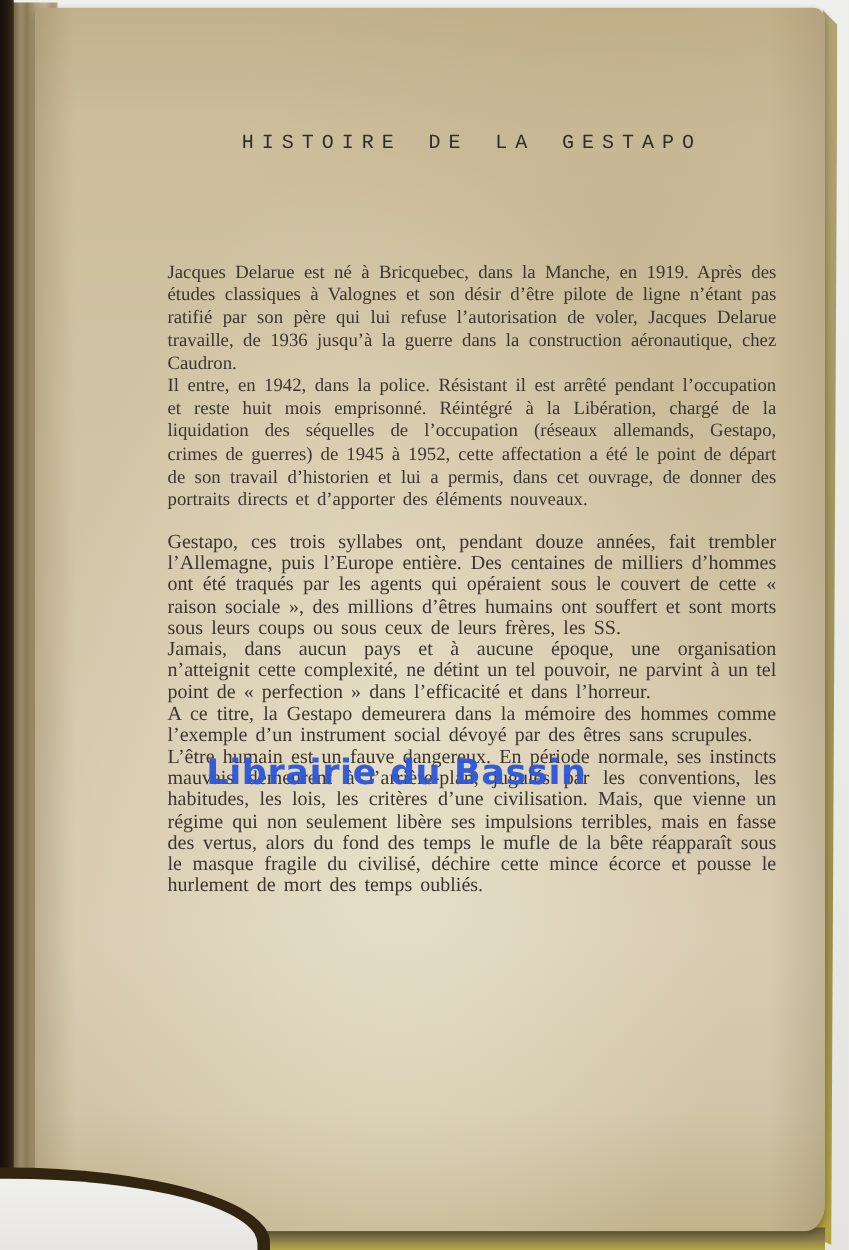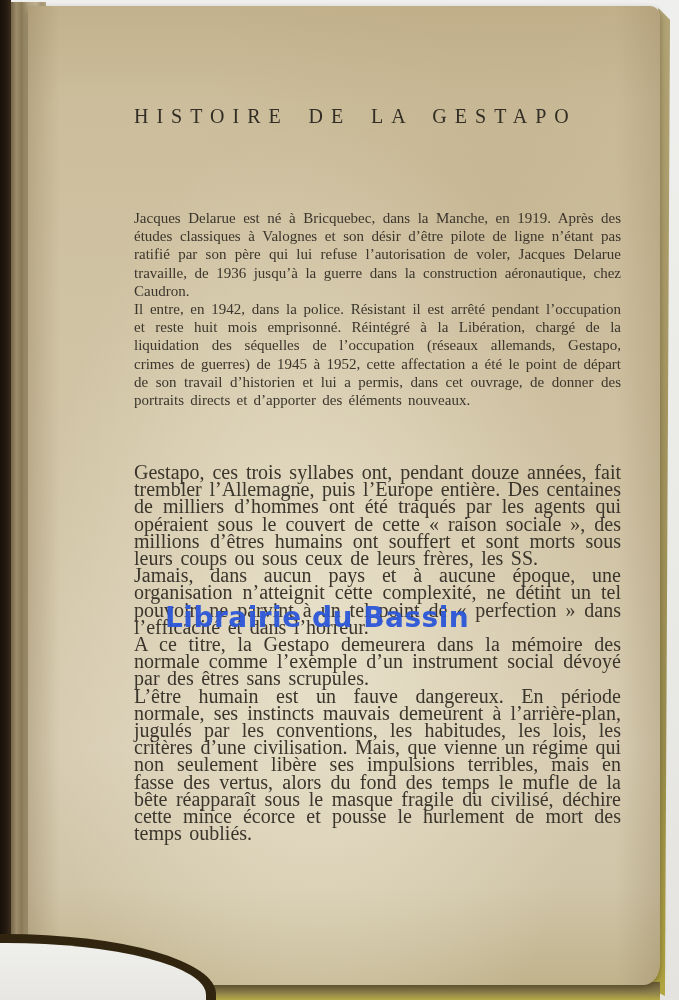--- a/index.html
+++ b/index.html
@@ -42,26 +42,26 @@
     box-shadow:0 3px 6px rgba(60,48,25,.45);}
 
   
   .corner-shadow{position:absolute;left:0;bottom:0;width:216px;height:66px;
     background:#31250f;border-top-right-radius:210px 60px;}
   .corner-white{position:absolute;left:0;bottom:0;width:206px;height:57px;
     background:linear-gradient(180deg,#efefec,#e7e6e2);border-top-right-radius:200px 52px;}
 
   
   .text-col{position:absolute;left:106px;top:0;width:487px;color:#3b352c;}
-  .title{position:absolute;top:99px;left:0;width:100%;
-    font-size:20px;letter-spacing:.40em;word-spacing:.34em;color:#322d25;white-space:nowrap;}
+  .title{position:absolute;top:99px;left:0;width:100%;text-align:center;
+    font-size:16px;letter-spacing:.40em;word-spacing:.34em;color:#322d25;white-space:nowrap;font-family:Liberation Mono, monospace;}
   .intro{position:absolute;top:203px;left:0;width:100%;
     font-size:15px;line-height:18.2px;text-align:justify;word-spacing:2.5px;}
   .body-text{position:absolute;top:419px;left:0;width:100%;
-    font-size:20px;line-height:17.2px;text-align:justify;word-spacing:2.5px;margin-top:39px;}
+    font-size:16px;line-height:17.2px;text-align:justify;word-spacing:2.5px;}
   .intro p,.body-text p{margin:0;}
 
   
   .watermark{position:absolute;left:165px;top:601px;width:460px;
     font-family:"DejaVu Sans","Liberation Sans",sans-serif;
     font-weight:700;font-size:28px;color:#2d58d8;white-space:nowrap;
     letter-spacing:.5px;opacity:.96;}
 </style>
 </head>
 <body>
@@ -78,21 +78,21 @@
     <div class="title">HISTOIRE DE LA GESTAPO</div>
 
     <div class="intro">
       <p>Jacques Delarue est né à Bricquebec, dans la Manche, en 1919. Après des études classiques à Valognes et son désir d’être pilote de ligne n’étant pas ratifié par son père qui lui refuse l’autorisation de voler, Jacques Delarue travaille, de 1936 jusqu’à la guerre dans la construction aéronautique, chez Caudron.</p>
       <p>Il entre, en 1942, dans la police. Résistant il est arrêté pendant l’occupation et reste huit mois emprisonné. Réintégré à la Libération, chargé de la liquidation des séquelles de l’occupation (réseaux allemands, Gestapo, crimes de guerres) de 1945 à 1952, cette affectation a été le point de départ de son travail d’historien et lui a permis, dans cet ouvrage, de donner des portraits directs et d’apporter des éléments nouveaux.</p>
     </div>
 
     <div class="body-text">
       <p>Gestapo, ces trois syllabes ont, pendant douze années, fait trembler l’Allemagne, puis l’Europe entière. Des centaines de milliers d’hommes ont été traqués par les agents qui opéraient sous le couvert de cette « raison sociale », des millions d’êtres humains ont souffert et sont morts sous leurs coups ou sous ceux de leurs frères, les SS.</p>
       <p>Jamais, dans aucun pays et à aucune époque, une organisation n’atteignit cette complexité, ne détint un tel pouvoir, ne parvint à un tel point de « perfection » dans l’efficacité et dans l’horreur.</p>
-      <p>A ce titre, la Gestapo demeurera dans la mémoire des normale comme l’exemple d’un instrument social dévoyé par des êtres sans scrupules.</p>
+      <p>A ce titre, la Gestapo demeurera dans la mémoire des hommes comme l’exemple d’un instrument social dévoyé par des êtres sans scrupules.</p>
       <p>L’être humain est un fauve dangereux. En période normale, ses instincts mauvais demeurent à l’arrière-plan, jugulés par les conventions, les habitudes, les lois, les critères d’une civilisation. Mais, que vienne un régime qui non seulement libère ses impulsions terribles, mais en fasse des vertus, alors du fond des temps le mufle de la bête réapparaît sous le masque fragile du civilisé, déchire cette mince écorce et pousse le hurlement de mort des temps oubliés.</p>
     </div>
   </div>
 </div>
 
 <div class="corner-shadow"></div>
 <div class="corner-white"></div>
 
 <div class="watermark">Librairie du Bassin</div>
 

